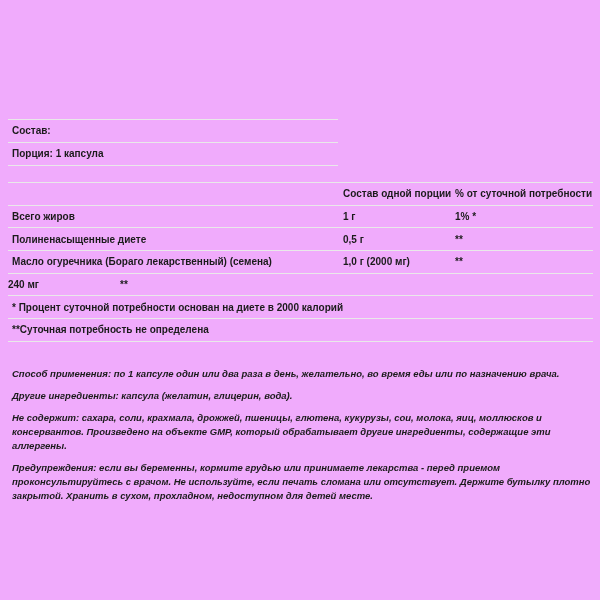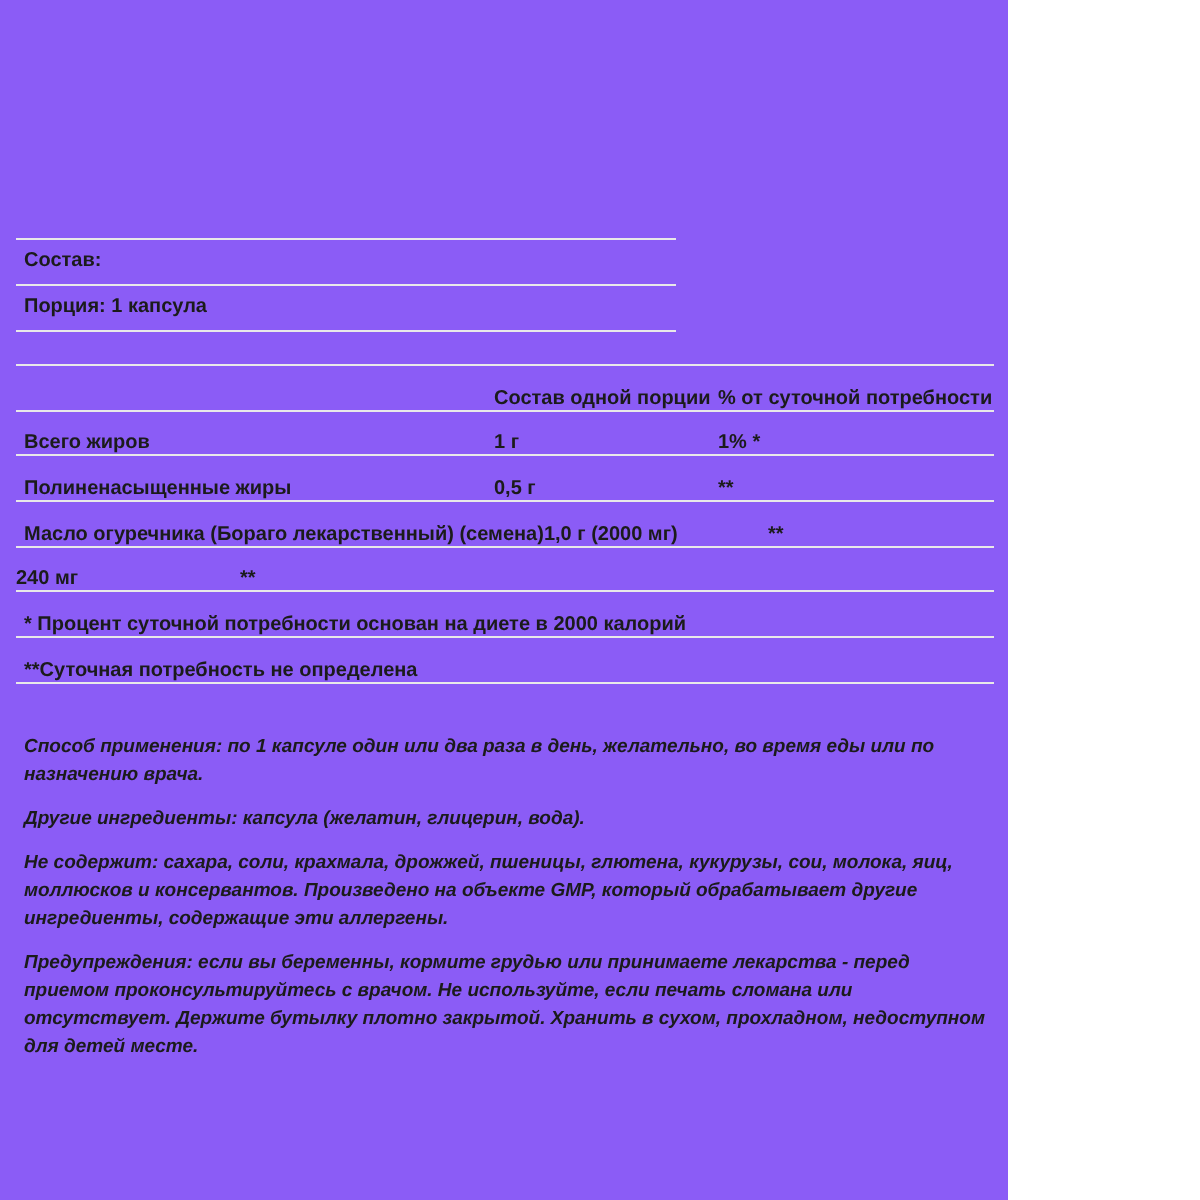--- a/index.html
+++ b/index.html
@@ -2,28 +2,27 @@
 <html><head>
 <meta charset="utf-8">
 <style>
   html, body {
     margin: 0;
     padding: 0;
     background: #ffffff;
   }
   .page {
     position: relative;
-    width: 484px;
+    width: 600px;
     height: 600px;
-    background: #8b5cf6;
+    background: #f0abfc;
     font-family: "Liberation Sans", "DejaVu Sans", sans-serif;
     font-weight: 700;
     color: #1b1b1b;
     overflow: hidden;
-    padding-left: 20px;
   }
 
   
   .top-box {
     position: absolute;
     left: 8px;
     top: 119px;
     width: 330px;
     border-top: 1px solid #e9e9e9;
   }
@@ -39,21 +38,21 @@
   
   .facts-table {
     position: absolute;
     left: 8px;
     right: 7px;
     top: 182px;
     border-top: 1px solid #e9e9e9;
   }
   .t-row {
     display: flex;
-    align-items: flex-end;
+    align-items: center;
     height: 21.7px;
     border-bottom: 1px solid #e9e9e9;
     font-size: 10px;
   }
   .c-label {
     flex: 1 1 auto;
     padding-left: 4px;
     white-space: nowrap;
     overflow: visible;
   }
@@ -103,21 +102,21 @@
     </div>
 
 
     <div class="t-row">
       <div class="c-label">Всего жиров</div>
       <div class="c-amount">1 г</div>
       <div class="c-dv">1% *</div>
     </div>
 
     <div class="t-row">
-      <div class="c-label">Полиненасыщенные жиры</div>
+      <div class="c-label">Полиненасыщенные диете</div>
       <div class="c-amount">0,5 г</div>
       <div class="c-dv">**</div>
     </div>
 
     <div class="t-row">
       <div class="c-label">Масло огуречника (Бораго лекарственный) (семена)</div>
       <div class="c-amount">1,0 г (2000 мг)</div>
       <div class="c-dv">**</div>
     </div>
 

